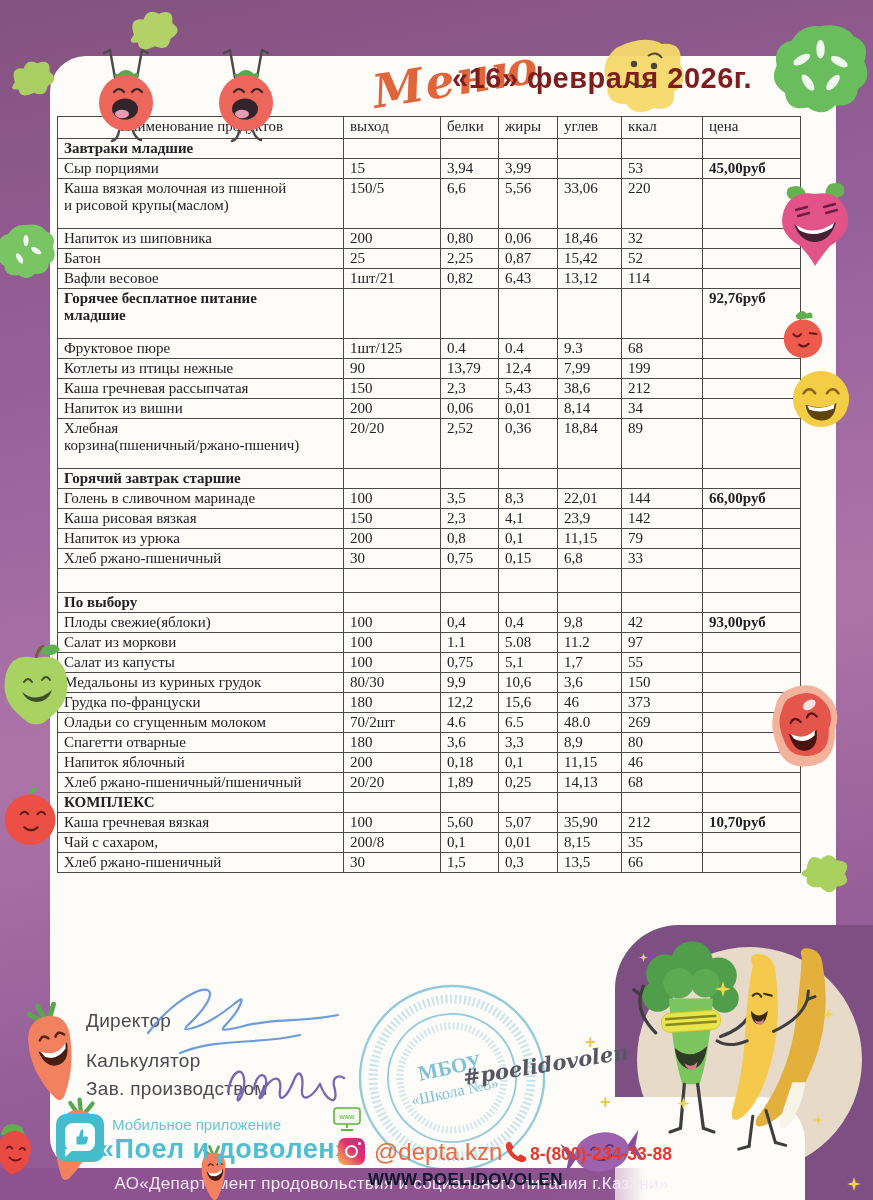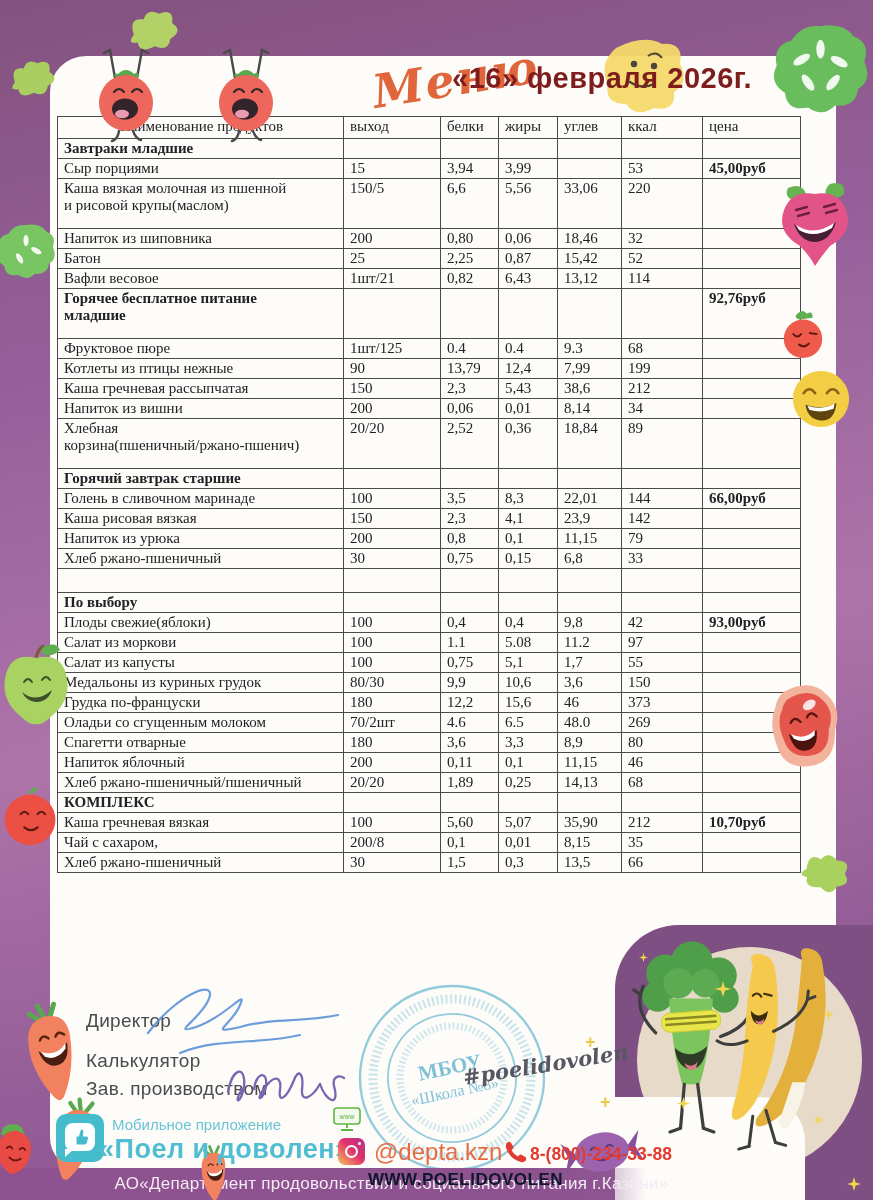--- a/index.html
+++ b/index.html
@@ -380,21 +380,21 @@
         <td data-name="cell-out">180</td>
         <td data-name="cell-protein">3,6</td>
         <td data-name="cell-fat">3,3</td>
         <td data-name="cell-carbs">8,9</td>
         <td data-name="cell-kcal">80</td>
         <td data-name="cell-price" class="price"></td>
       </tr>
       <tr data-name="menu-item-row">
         <td data-name="cell-name" class="name">Напиток яблочный</td>
         <td data-name="cell-out">200</td>
-        <td data-name="cell-protein">0,11</td>
+        <td data-name="cell-protein">0,18</td>
         <td data-name="cell-fat">0,1</td>
         <td data-name="cell-carbs">11,15</td>
         <td data-name="cell-kcal">46</td>
         <td data-name="cell-price" class="price"></td>
       </tr>
       <tr data-name="menu-item-row">
         <td data-name="cell-name" class="name">Хлеб ржано-пшеничный/пшеничный</td>
         <td data-name="cell-out">20/20</td>
         <td data-name="cell-protein">1,89</td>
         <td data-name="cell-fat">0,25</td>

